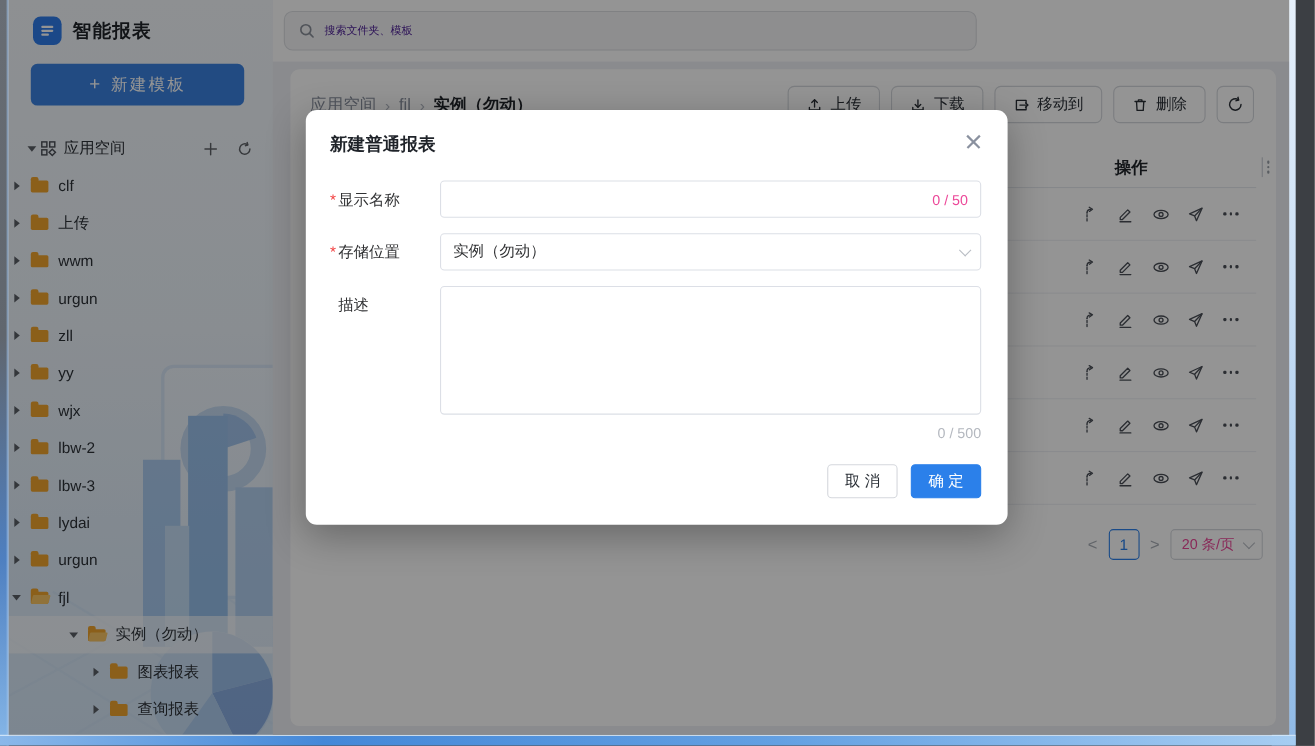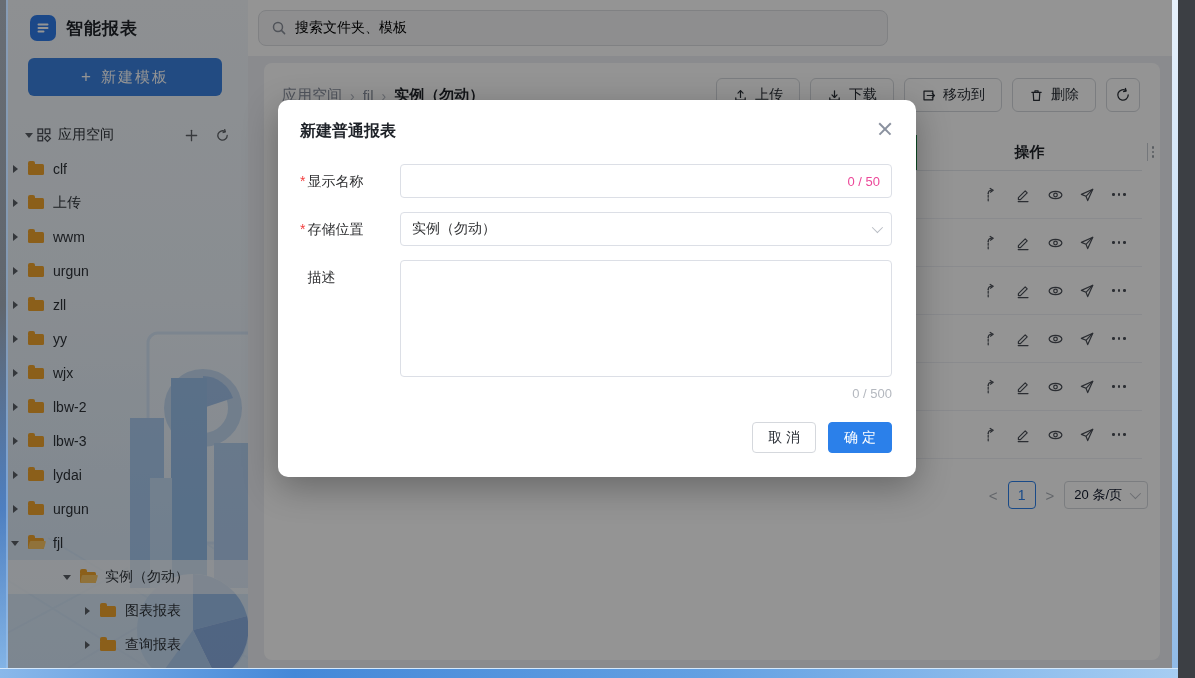--- a/index.html
+++ b/index.html
@@ -45,49 +45,49 @@
   .tree-row.selected { background:rgba(255,255,255,.6); }
   .folder { position:relative; width:16px; height:11px; background:#efa42e; border-radius:1.5px; margin:0 0 0 6px; flex:0 0 16px; }
   .folder::before { content:""; position:absolute; top:-3px; left:0; width:7px; height:4px; background:#efa42e; border-radius:2px 2px 0 0; }
   .folder.open::after { content:""; position:absolute; left:1px; top:3px; width:16px; height:8px; background:#f8c565; border-radius:1px 1px 2px 2px; transform:skewX(-14deg); }
   .t-label { margin-left:9px; white-space:nowrap; }
 
   
   .header { position:absolute; left:240px; top:0; width:924px; height:56px; background:#ffffff; }
   .searchbox { position:absolute; left:10px; top:10px; width:630px; height:36px; background:#f4f5f7;
     border:1px solid #dcdee2; border-radius:8px; display:flex; align-items:center; padding:0 12px; gap:8px; }
-  .searchbox .ph { color:#000000; font-size:14px; }
+  .searchbox .ph { color:#4c1d95; font-size:10px; }
 
   
   .main { position:absolute; left:240px; top:56px; width:924px; height:612px; }
   .card { position:absolute; left:16px; top:7px; width:896px; height:597px; background:#ffffff; border-radius:8px; }
   .card-top { display:flex; align-items:flex-start; padding:15px 20px 0 18px; }
   .breadcrumb { display:flex; align-items:center; gap:8px; font-size:15px; margin-top:8px; white-space:nowrap; }
   .bc-link { color:#8a919f; } .bc-sep { color:#b3b8c2; font-size:14px; } .bc-current { color:#1f2329; font-weight:bold; }
   .toolbar { margin-left:auto; display:flex; gap:10px; }
   .tbtn { height:34px; padding:0 16px; background:#fff; border:1px solid #d5d8dd; border-radius:6px;
     display:flex; align-items:center; gap:7px; font-size:14px; color:#2a2f36; cursor:pointer; font-family:inherit; }
   .tbtn.icon-only { width:34px; padding:0; justify-content:center; }
-  .ops-header { position:absolute; top:72px; right:18px; width:228px; height:35px; border-left:3px solid #15803d;
+  .ops-header { position:absolute; top:72px; right:18px; width:228px; height:35px; border-left:1px solid #15803d;
     display:flex; align-items:center; justify-content:center; font-size:15px; font-weight:bold; color:#1f2329; }
   .col-settings { position:absolute; top:80px; right:6px; display:flex; align-items:center; gap:4px; }
   .col-settings .bar { width:1px; height:18px; background:#c9cdd4; }
   .vdots { display:inline-flex; flex-direction:column; gap:2px; }
   .vdots i { width:2.5px; height:2.5px; border-radius:50%; background:#9aa0a8; }
   .rows { position:absolute; top:107px; left:18px; right:18px; border-top:1px solid #e5e8ee; }
   .t-row { position:relative; height:48px; border-bottom:1px solid #eef0f4; }
   .row-actions { position:absolute; right:14px; top:0; height:100%; display:flex; align-items:center; gap:14px; }
   .act { display:flex; align-items:center; justify-content:center; width:18px; height:18px; cursor:pointer; }
   .hdots { display:inline-flex; gap:3px; }
   .hdots i { width:2.5px; height:2.5px; border-radius:50%; background:#4a4f57; }
   .pagination { position:absolute; top:418px; right:12px; display:flex; align-items:center; gap:8px; }
   .pg-arrow { color:#a9aeb6; font-size:15px; padding:0 2px; cursor:pointer; }
   .pg-num { min-width:28px; height:28px; border:1px solid #2b80ea; border-radius:4px; background:#fff; color:#2b80ea;
     font-size:14px; display:flex; align-items:center; justify-content:center; cursor:pointer; }
-  .pg-size { height:28px; border:1px solid #d5d8dd; border-radius:4px; background:#fff; color:#0f172a;
+  .pg-size { height:28px; border:1px solid #d5d8dd; border-radius:4px; background:#fff; color:#ec4899;
     font-size:13px; display:flex; align-items:center; gap:8px; padding:0 9px; cursor:pointer; }
   .chev { width:8px; height:8px; border-right:1.5px solid #b9bdc4; border-bottom:1.5px solid #b9bdc4;
     transform:rotate(45deg) translateY(-2px); }
 
   
   .mask { position:absolute; inset:0; background:rgba(0,0,0,0.42); z-index:40; }
   .modal { position:absolute; left:278px; top:100px; width:638px; height:377px; background:#fff; border-radius:10px;
     box-shadow:0 10px 35px rgba(0,0,0,.3); z-index:60; }
   .modal-title { position:absolute; left:22px; top:21px; font-size:16px; font-weight:bold; color:#1f2329; }
   .modal-close { position:absolute; right:20px; top:18px; width:22px; height:22px; cursor:pointer; }

